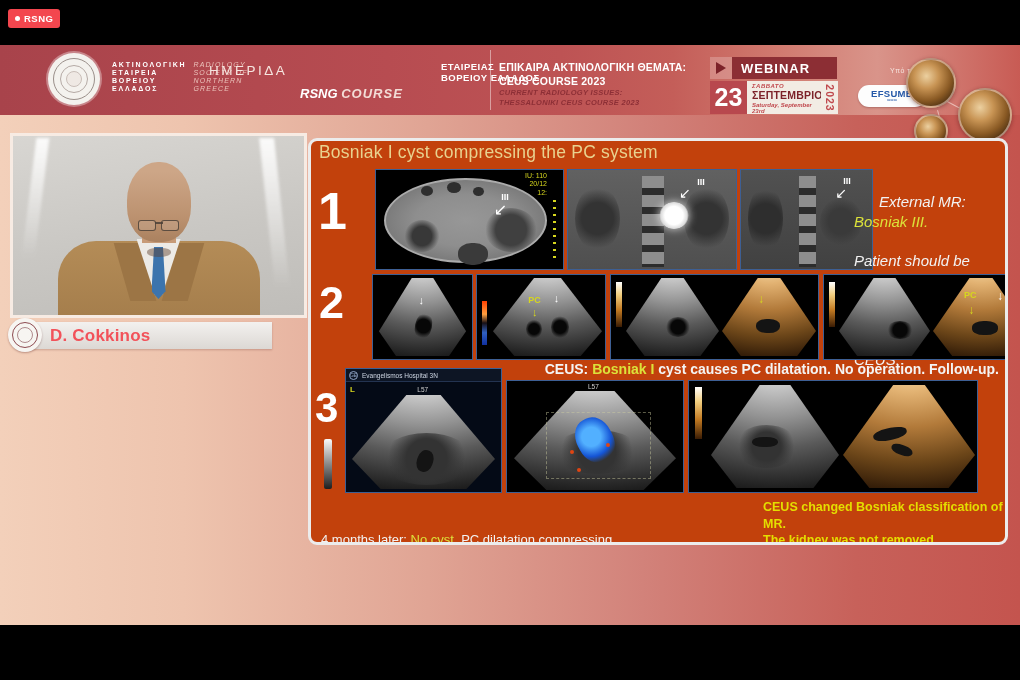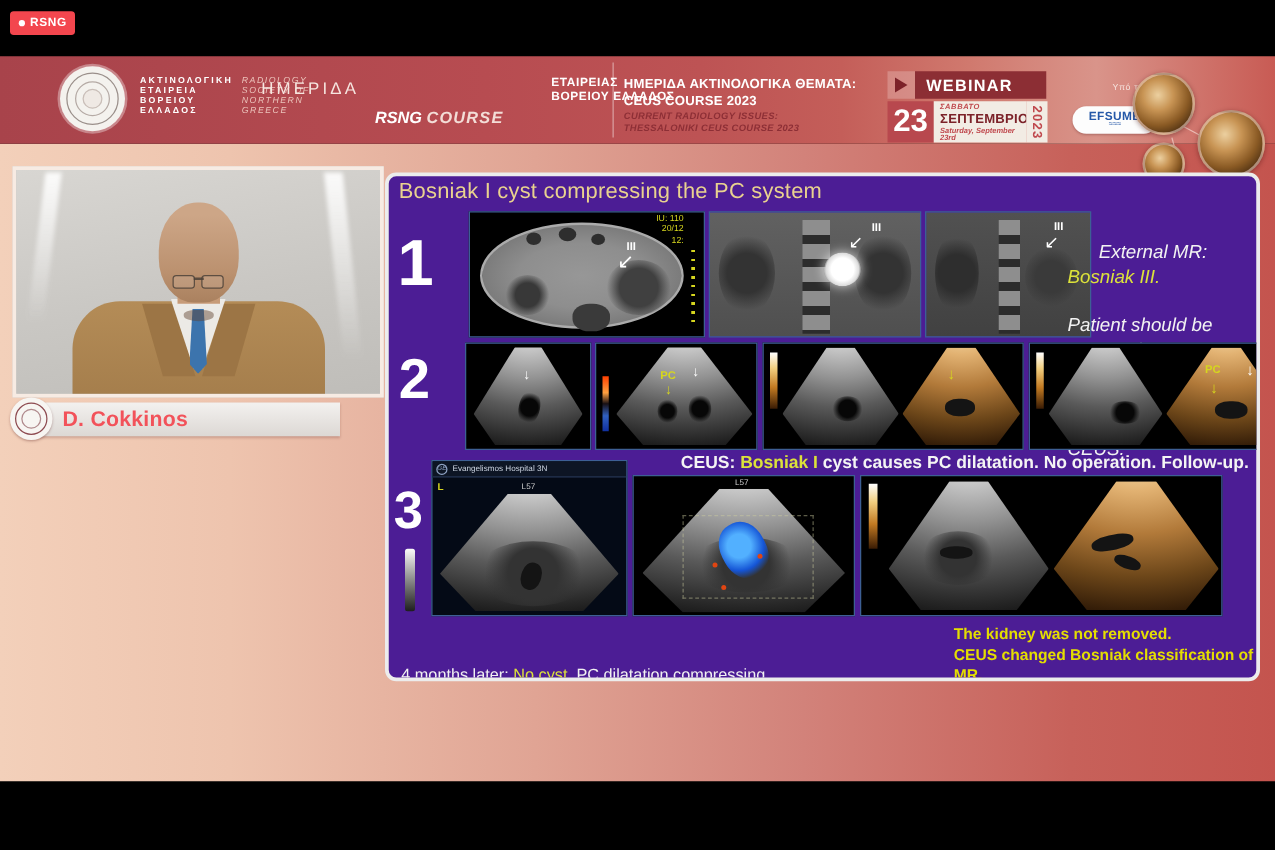--- a/index.html
+++ b/index.html
@@ -105,21 +105,21 @@
   
   #name-label{left:26px;top:322px;width:246px;height:27px;background:linear-gradient(180deg,#f3f1ef,#dcd8d4);
               display:flex;align-items:center;padding-left:24px;box-shadow:0 1px 2px rgba(90,30,30,.25);}
   #name-label span{color:#f2525a;font-weight:bold;font-size:17px;letter-spacing:.2px;}
   #name-seal{left:8px;top:318px;width:34px;height:34px;border-radius:50%;background:#f7f5f2;z-index:4;
              box-shadow:0 1px 2px rgba(90,30,30,.35);}
   #name-seal .ring1{position:absolute;inset:4px;border:1.5px solid #8d4a50;border-radius:50%;}
   #name-seal .ring2{position:absolute;inset:9px;border:1px solid #b08a8d;border-radius:50%;}
 
   
-  #slide{left:308px;top:138px;width:700px;height:407px;background:#4c1d95;border:3px solid #ececec;
+  #slide{left:308px;top:138px;width:700px;height:407px;background:#c2410c;border:3px solid #ececec;
          border-radius:9px;z-index:4;overflow:hidden;}
   #slide-title{left:8px;top:1px;font-size:17.5px;color:#e9d28f;letter-spacing:.2px;}
   .big-num{color:#fff;font-weight:bold;line-height:1;}
   #num-1{left:7px;top:44px;font-size:52px;}
   #num-2{left:8px;top:139px;font-size:45px;}
   #num-3{left:4px;top:246px;font-size:42px;}
   #gray-bar{left:13px;top:298px;width:8px;height:50px;border-radius:2px;
             background:linear-gradient(180deg,#fafafa,#8a8a8a 50%,#1e1e1e);}
 
   .panel{position:absolute;background:#000;border:1px solid #3d5f94;overflow:hidden;margin-left:24px;}
@@ -230,21 +230,21 @@
   <div class="abs" id="event-sub1">ΕΤΑΙΡΕΙΑΣ</div>
   <div class="abs" id="event-sub2">ΒΟΡΕΙΟΥ ΕΛΛΑΔΟΣ</div>
   <div class="abs" id="event-course">
     <span class="b">RSNG</span>
     <span class="l">COURSE</span>
   </div>
 
   <div class="abs" id="hdr-divider"></div>
 
   <div class="abs" id="topic">
-    <div class="topic-gr">ΗΜΕΡΙΔΑ ΑΚΤΙΝΟΛΟΓΙΚΑ ΘΕΜΑΤΑ:</div>
+    <div class="topic-gr">ΕΠΙΚΑΙΡΑ ΑΚΤΙΝΟΛΟΓΙΚΗ ΘΕΜΑΤΑ:</div>
     <div class="topic-gr">CEUS COURSE 2023</div>
     <div class="topic-en">CURRENT RADIOLOGY ISSUES:</div>
     <div class="topic-en">THESSALONIKI CEUS COURSE 2023</div>
   </div>
 
   <div class="abs" id="play-btn">
     <div id="play-tri"></div>
   </div>
   <div class="abs" id="webinar-bar">WEBINAR</div>
   <div class="abs" id="day-box">23</div>
@@ -422,19 +422,19 @@
       <div class="branch" style="left:64%;top:42%;width:34px;height:12px;transform:rotate(-12deg);"></div>
       <div class="branch" style="left:70%;top:58%;width:22px;height:10px;transform:rotate(20deg);"></div>
     </div>
 
     <div class="abs" id="footer-left">
       <div><span>4 months later: </span><span class="yhl">No cyst</span><span>. PC dilatation compressing.</span></div>
       
       
     </div>
     <div class="abs" id="footer-right">
+      <div>CEUS changed Bosniak classification of MR.</div>
       <div>The kidney was not removed.</div>
-      <div>CEUS changed Bosniak classification of MR.</div>
     </div>
 
   </div>
 
 </div>
 
 </body></html>

